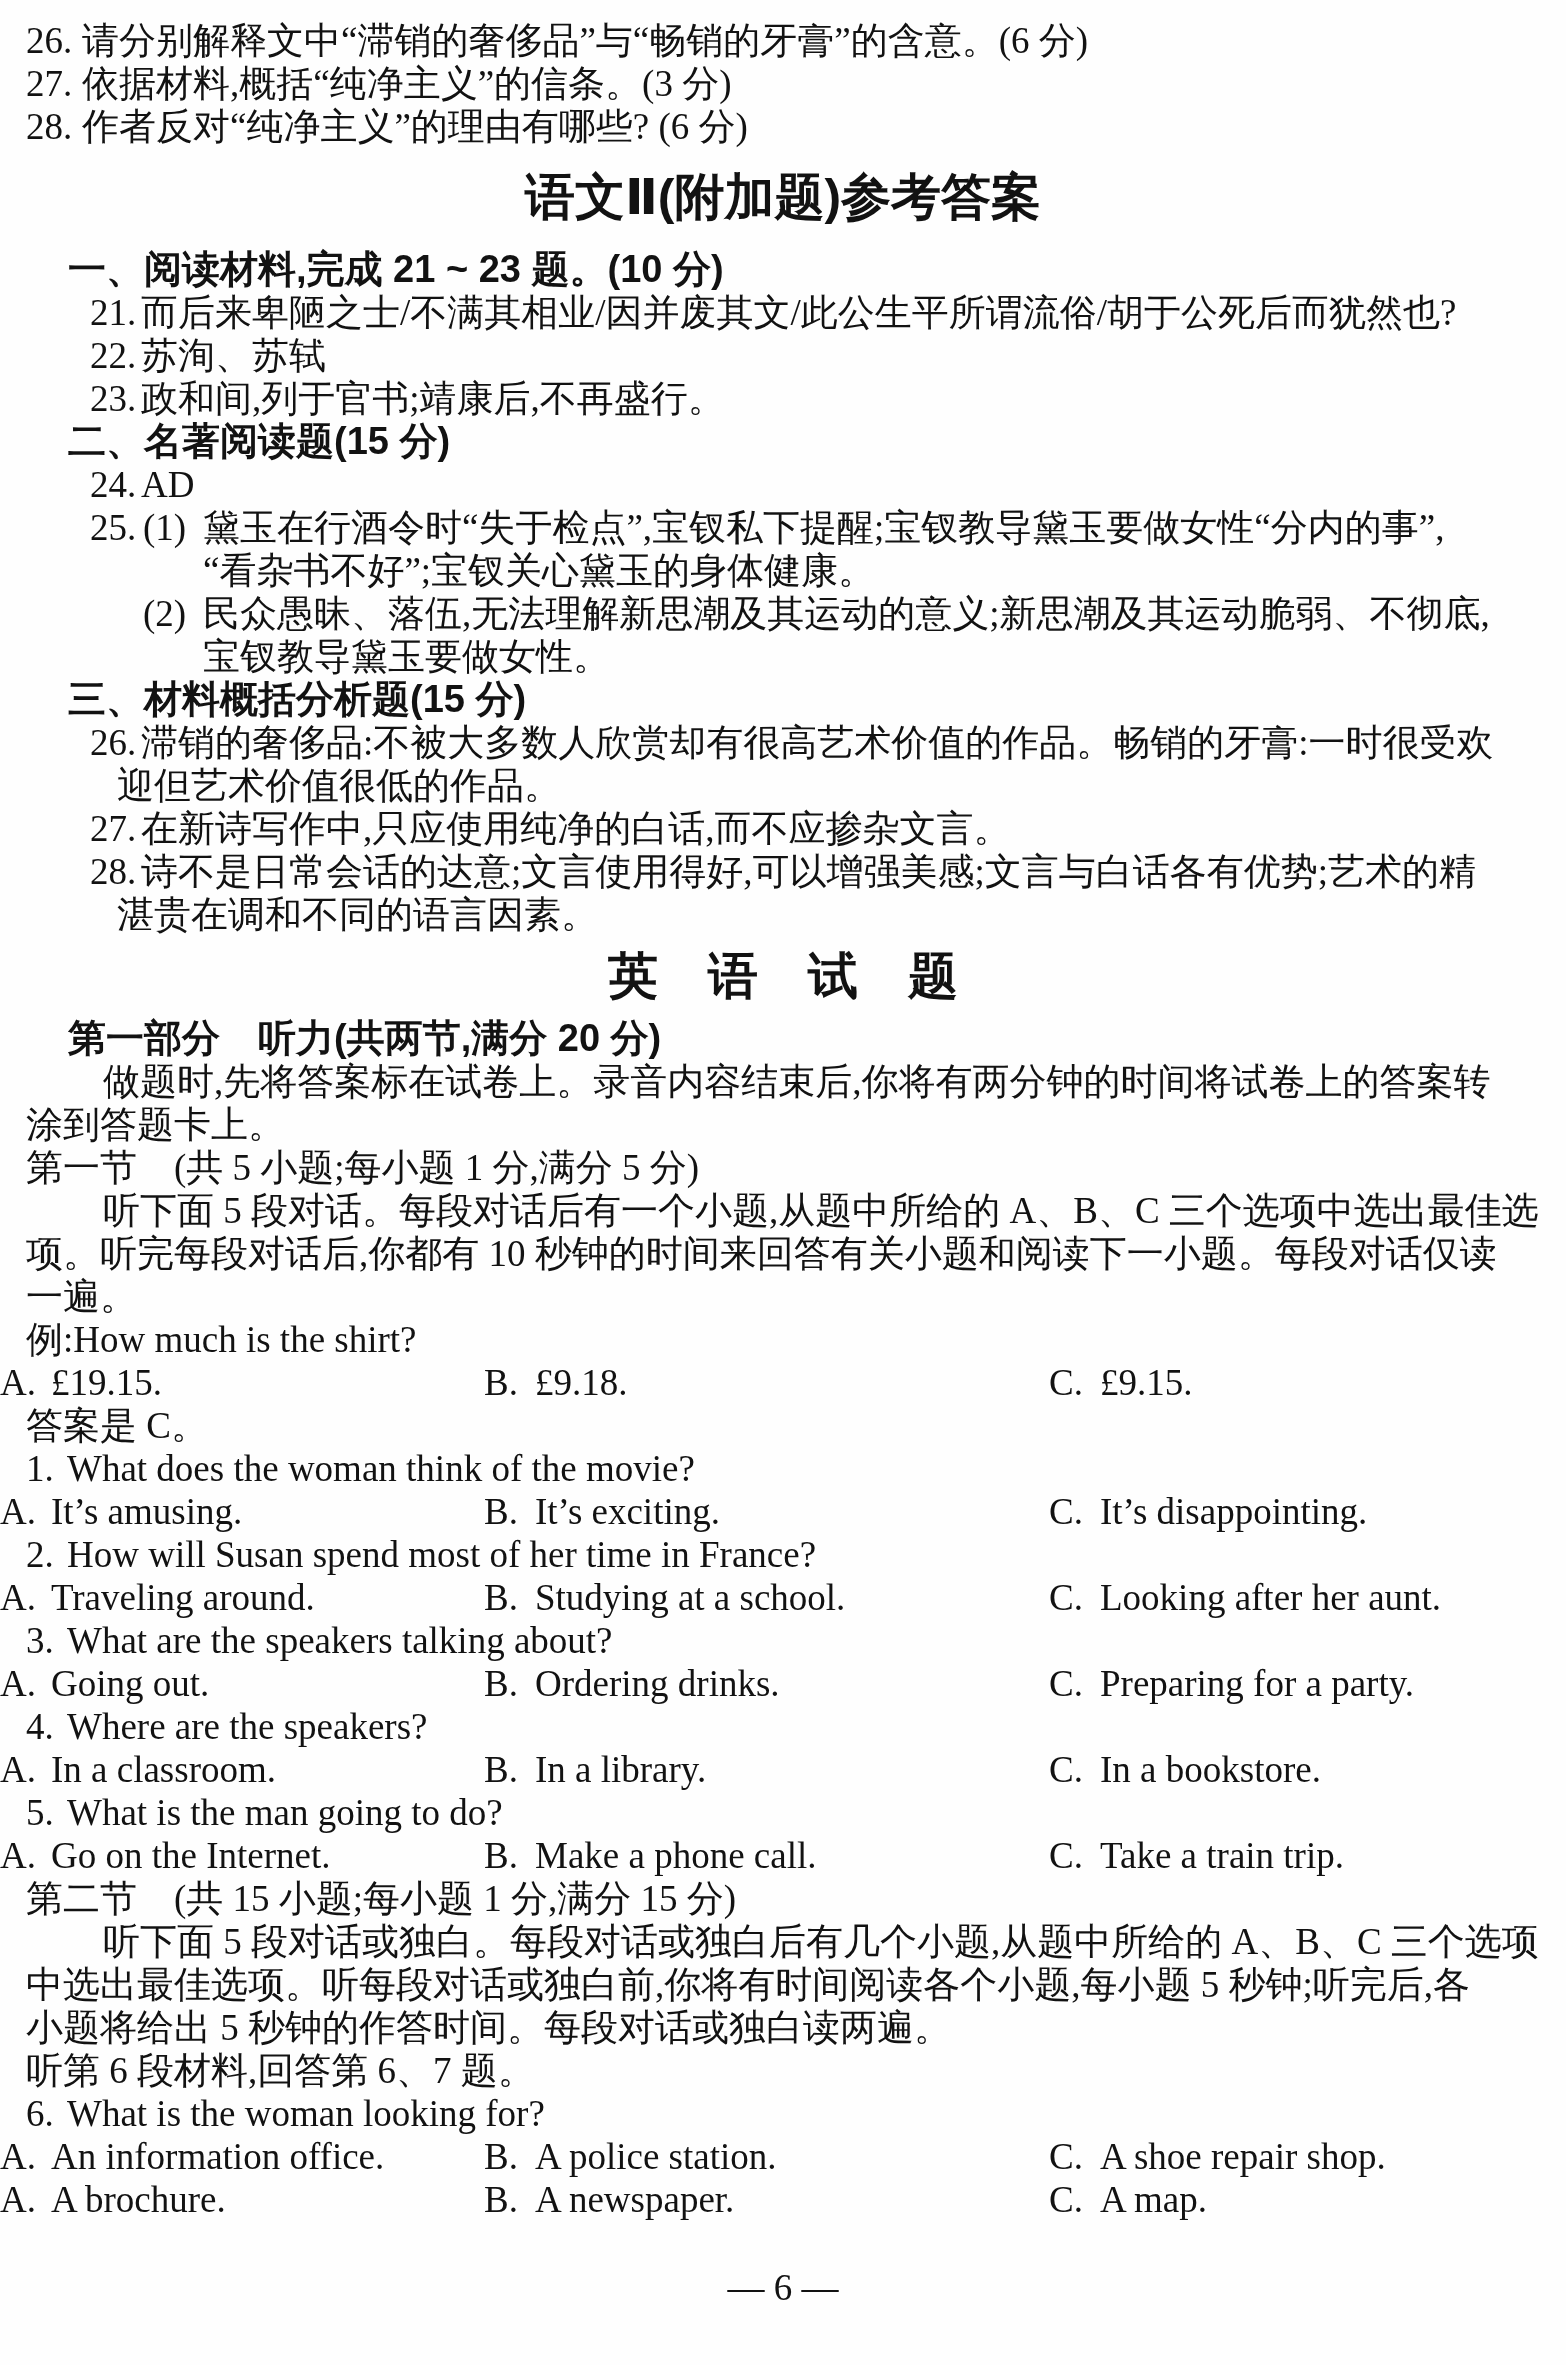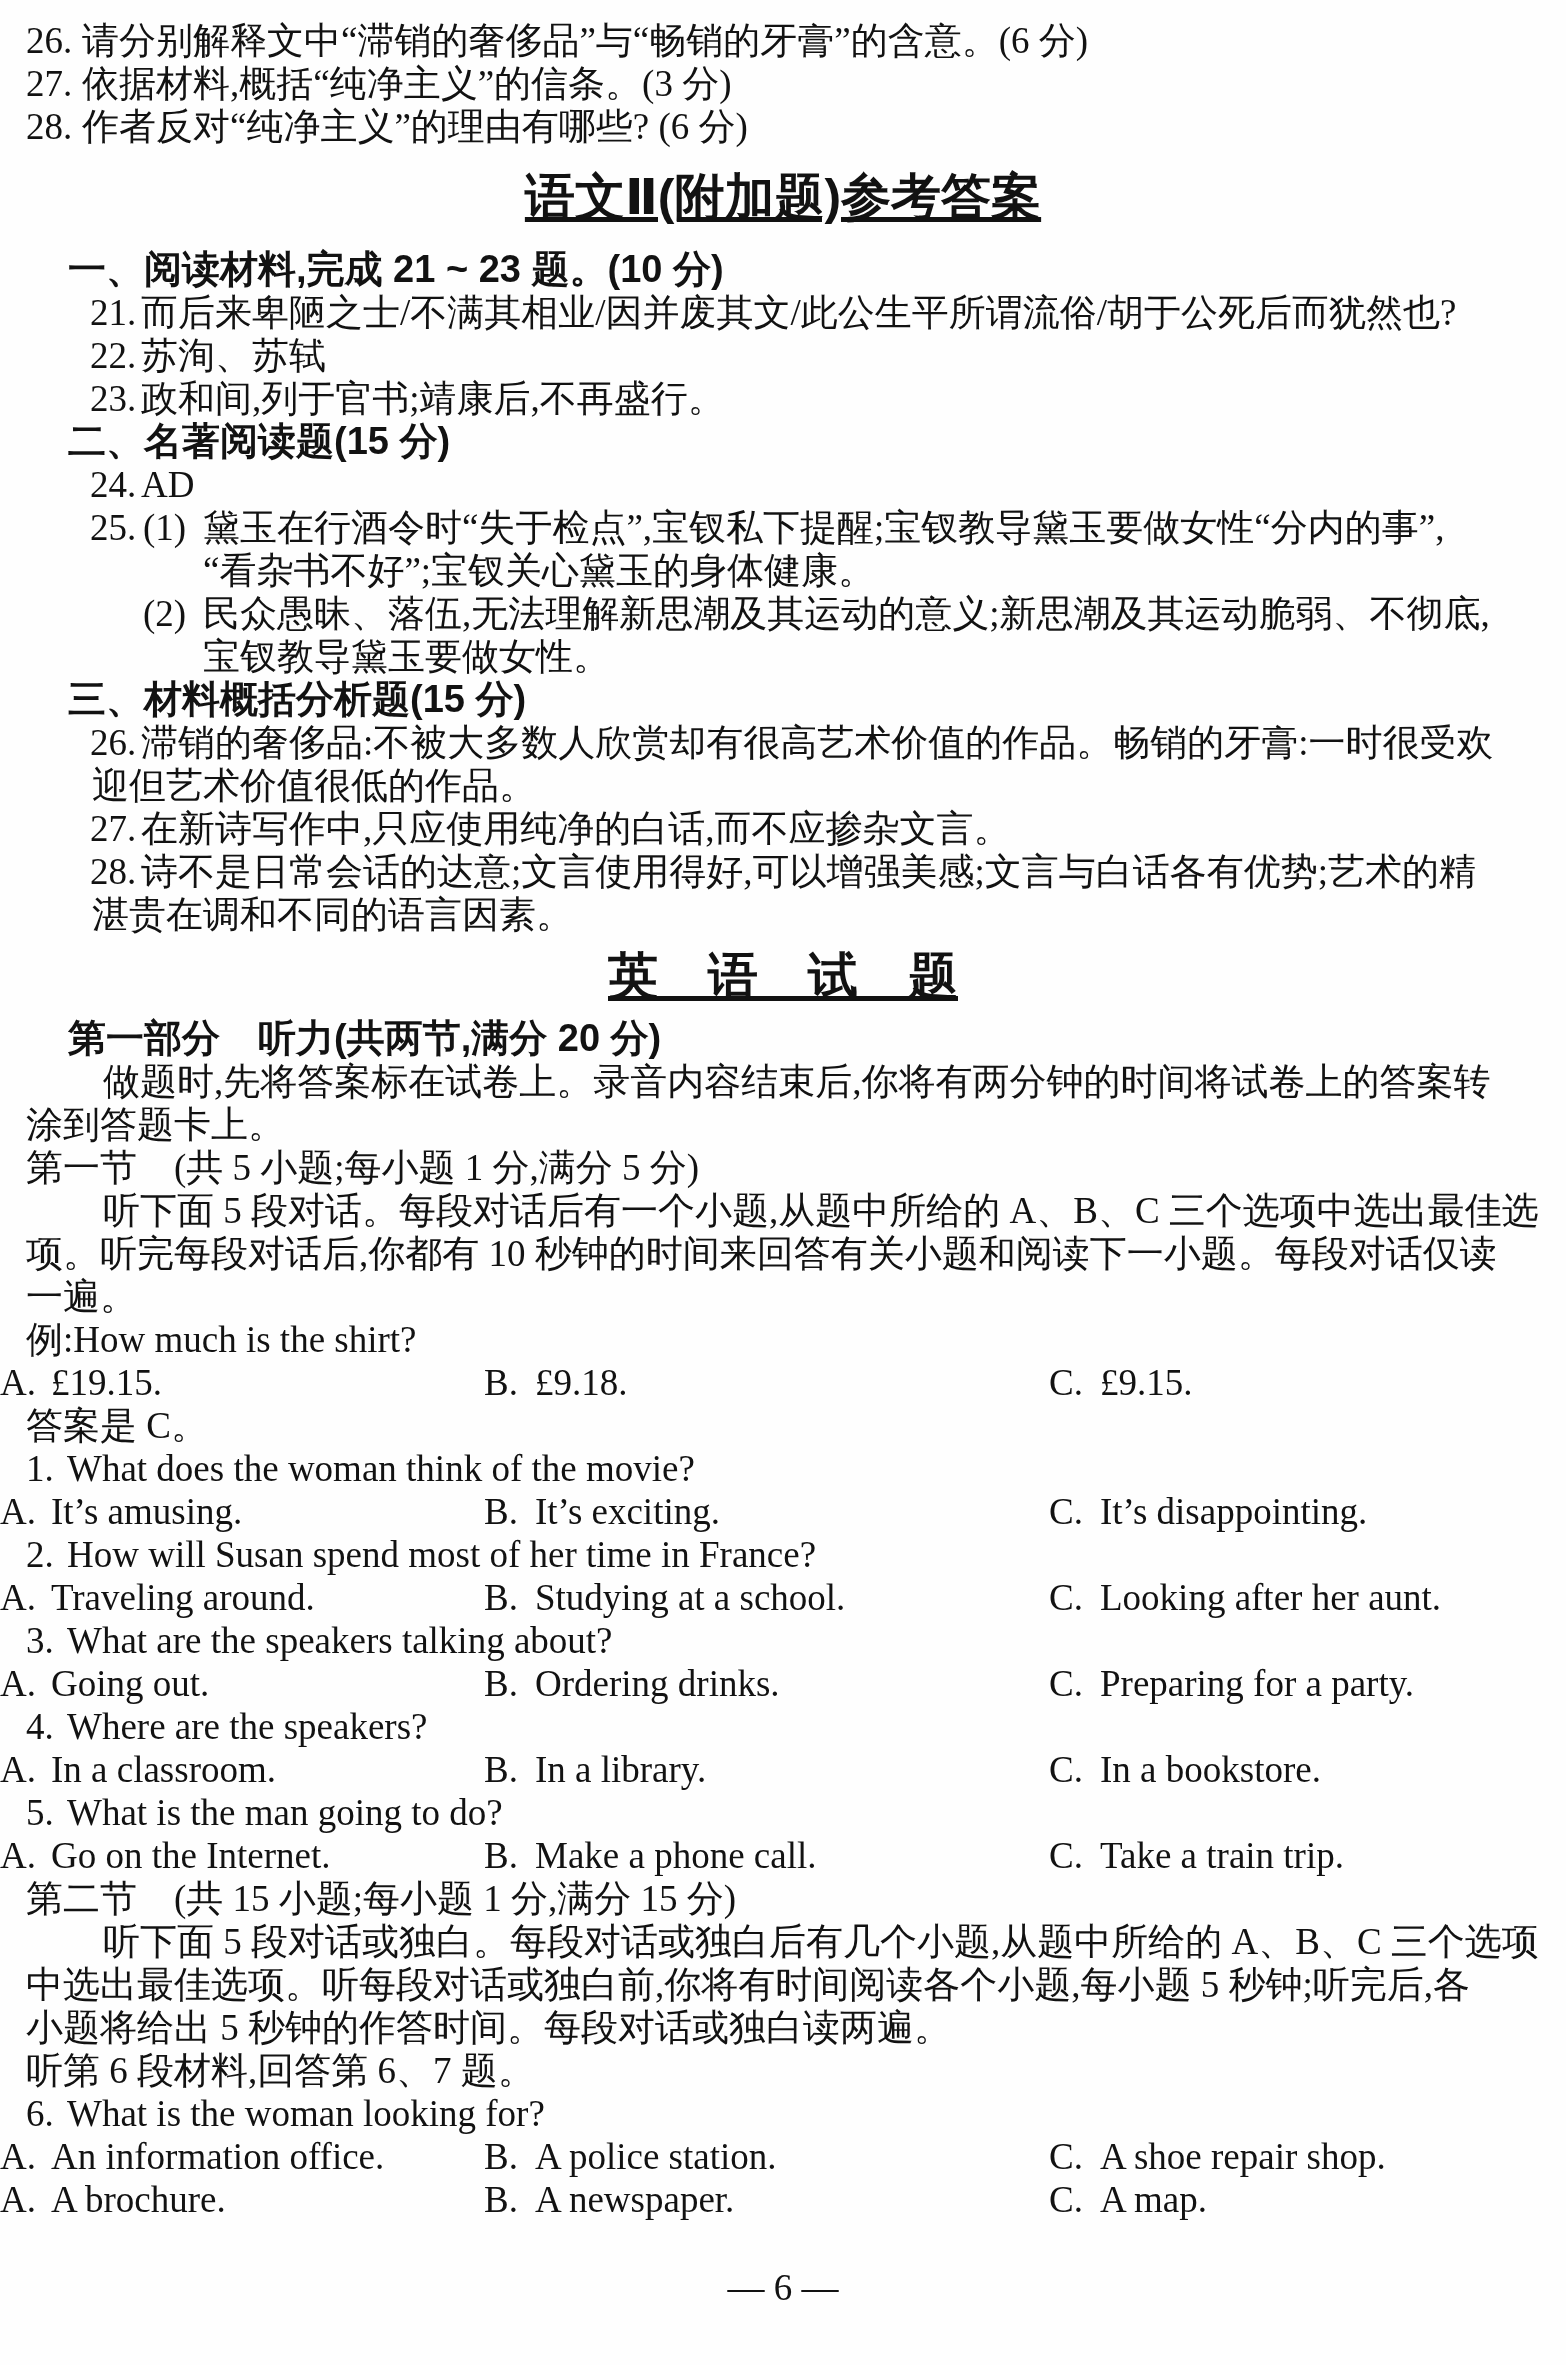--- a/index.html
+++ b/index.html
@@ -7,36 +7,36 @@
   .page {
     position:relative; width:1566px; height:2366px; overflow:hidden;
     background:#fefefe; color:#121212;
     font-family:"Liberation Serif","DejaVu Serif",serif;
     font-size:37px; padding-top:19px;
   }
   .line { line-height:43px; white-space:nowrap; }
   .hang0 { padding-left:26px; }     
   .hang1 { padding-left:90px; }    
   .ind   { padding-left:103px; }    
-  .c165  { padding-left:92px; }    
+  .c165  { padding-left:117px; }    
   .c167  { padding-left:143px; }    
   .c237  { padding-left:203px; }    
   .num   { display:inline-block; }
   .w65   { width:56px; }
   .w62   { width:53px; }
   .w60   { width:51px; }
   .w70   { width:60px; }
   .w48   { width:41px; }
   .heading {
     font-family:"Liberation Sans","DejaVu Sans",sans-serif; font-weight:700;
     padding-left:26px; line-height:43px; white-space:nowrap; font-size:38px;margin-left:42px;
   }
   .title {
     font-family:"Liberation Sans","DejaVu Sans",sans-serif; font-weight:700;
-    font-size:50px; line-height:57px; text-align:center; white-space:nowrap;text-decoration:underline;
+    font-size:50px; line-height:57px; text-align:center; white-space:nowrap;
   }
   .title1 { margin-top:20.6px; margin-bottom:22px; }
   .title2 { margin-top:12px; margin-bottom:12px; }
   .opts { line-height:43px; white-space:nowrap; }
   .opt  { display:inline-block; vertical-align:top; }
   .optA { width:484px; }
   .optB { width:565px; }
   .optlabel { display:inline-block; width:51px; }
   .italic { font-style:italic; }
   .footer { text-align:center; margin-top:45px; line-height:43px; }

